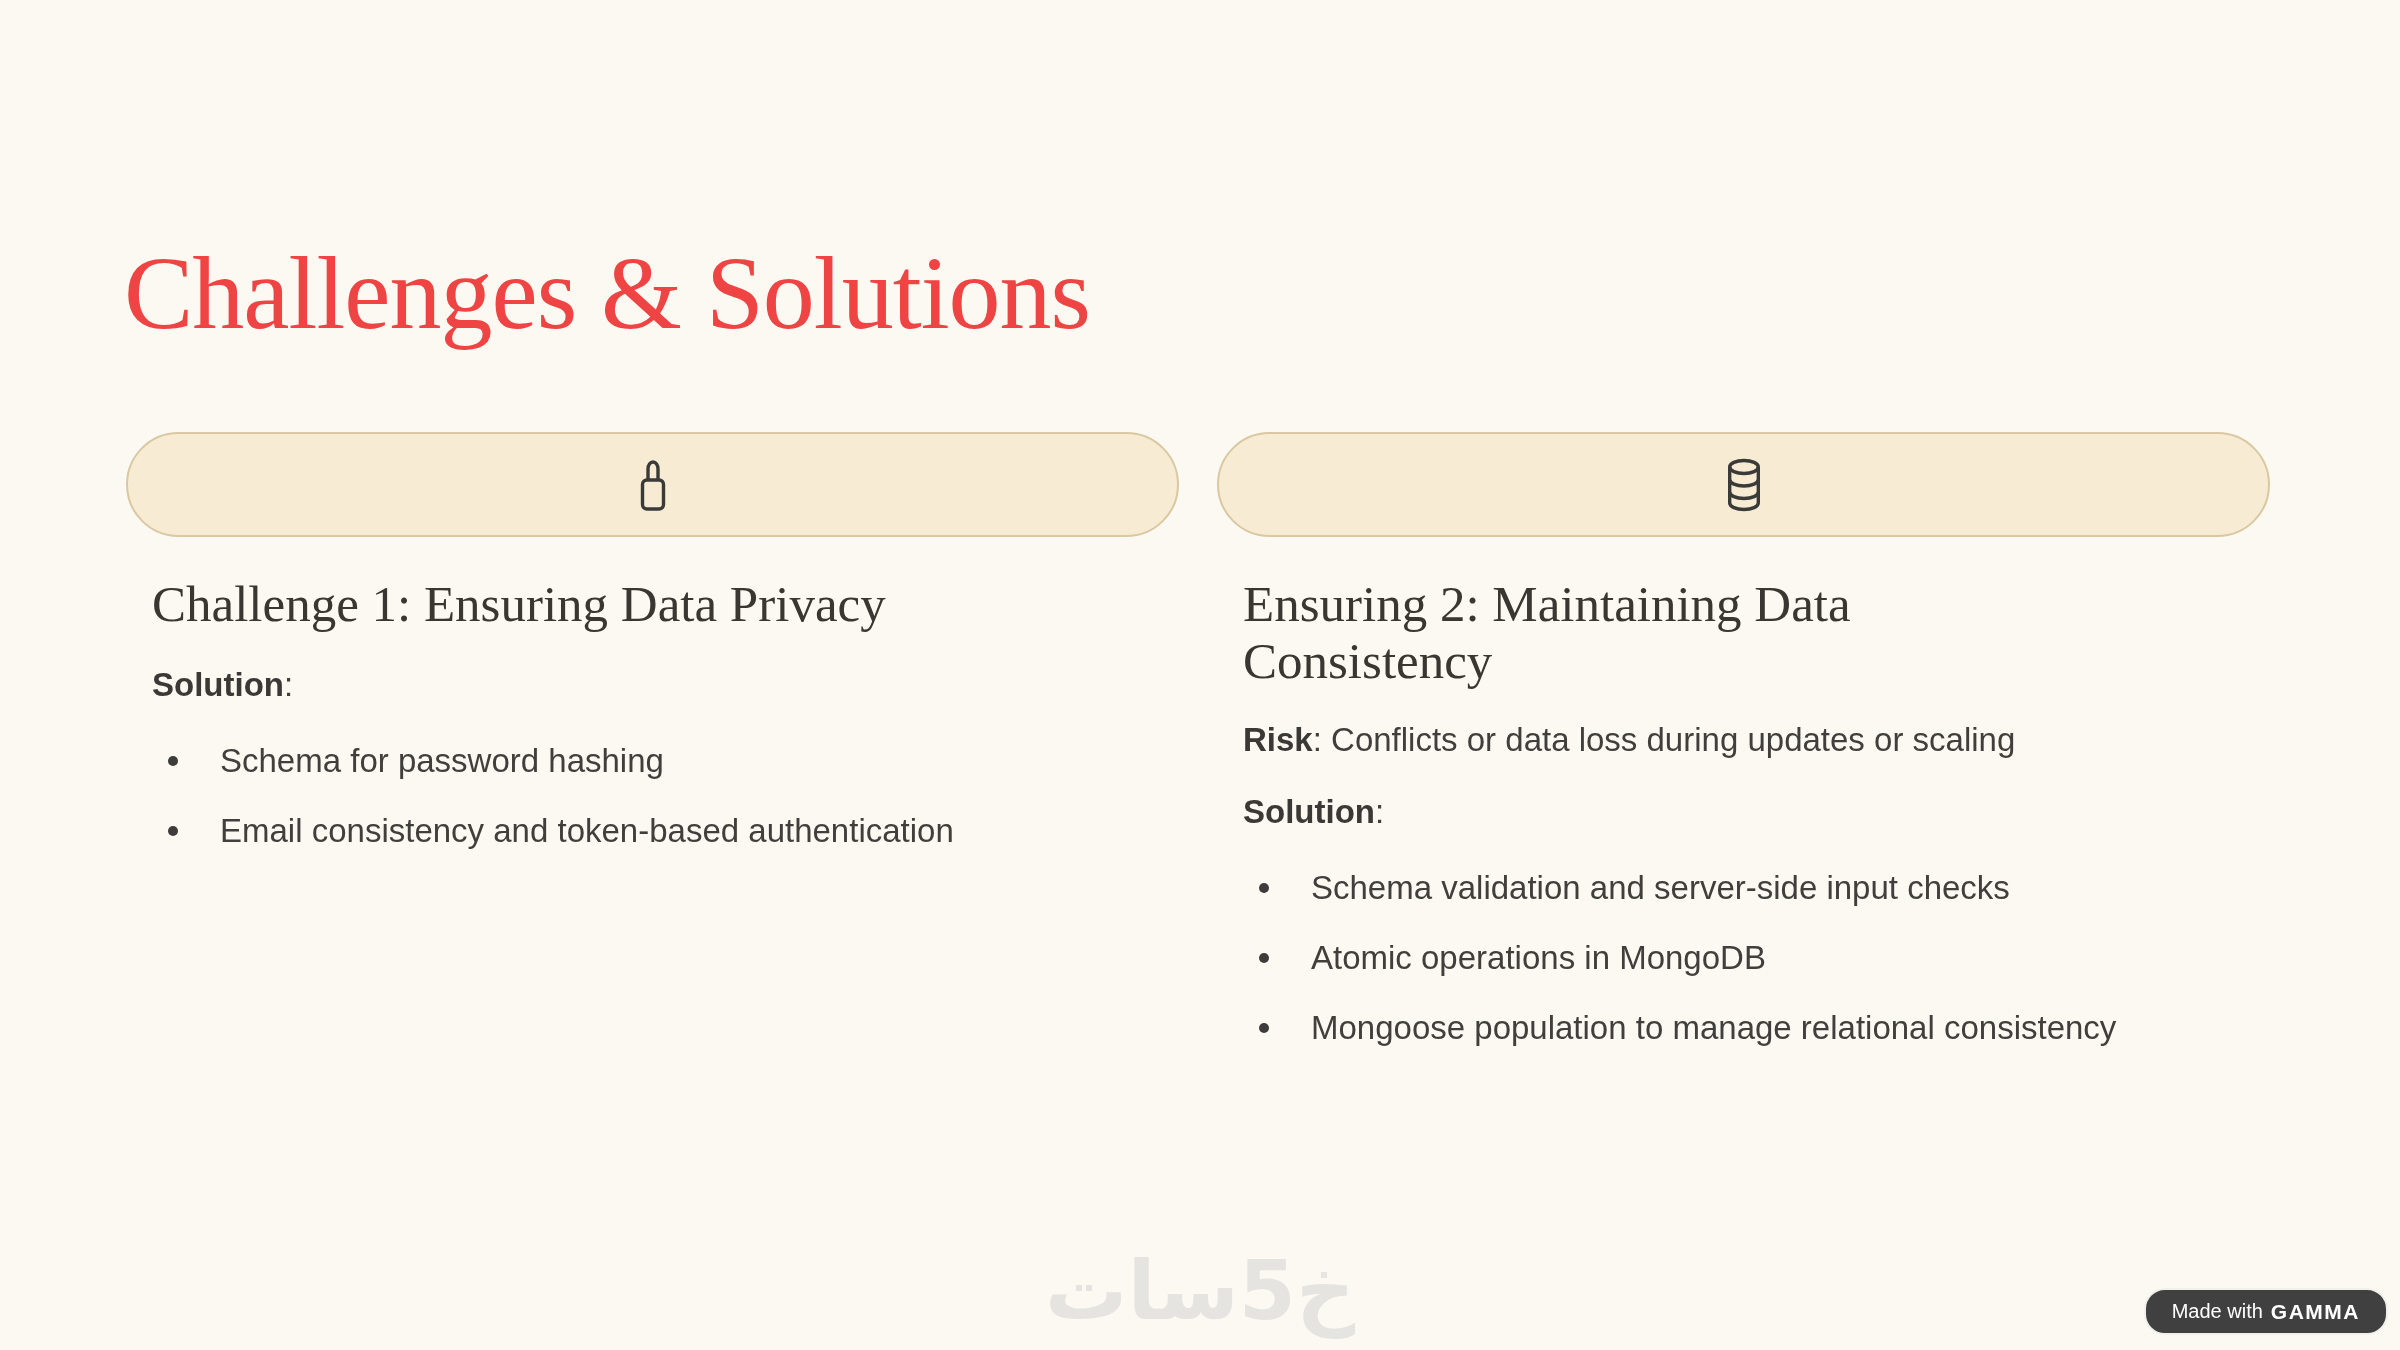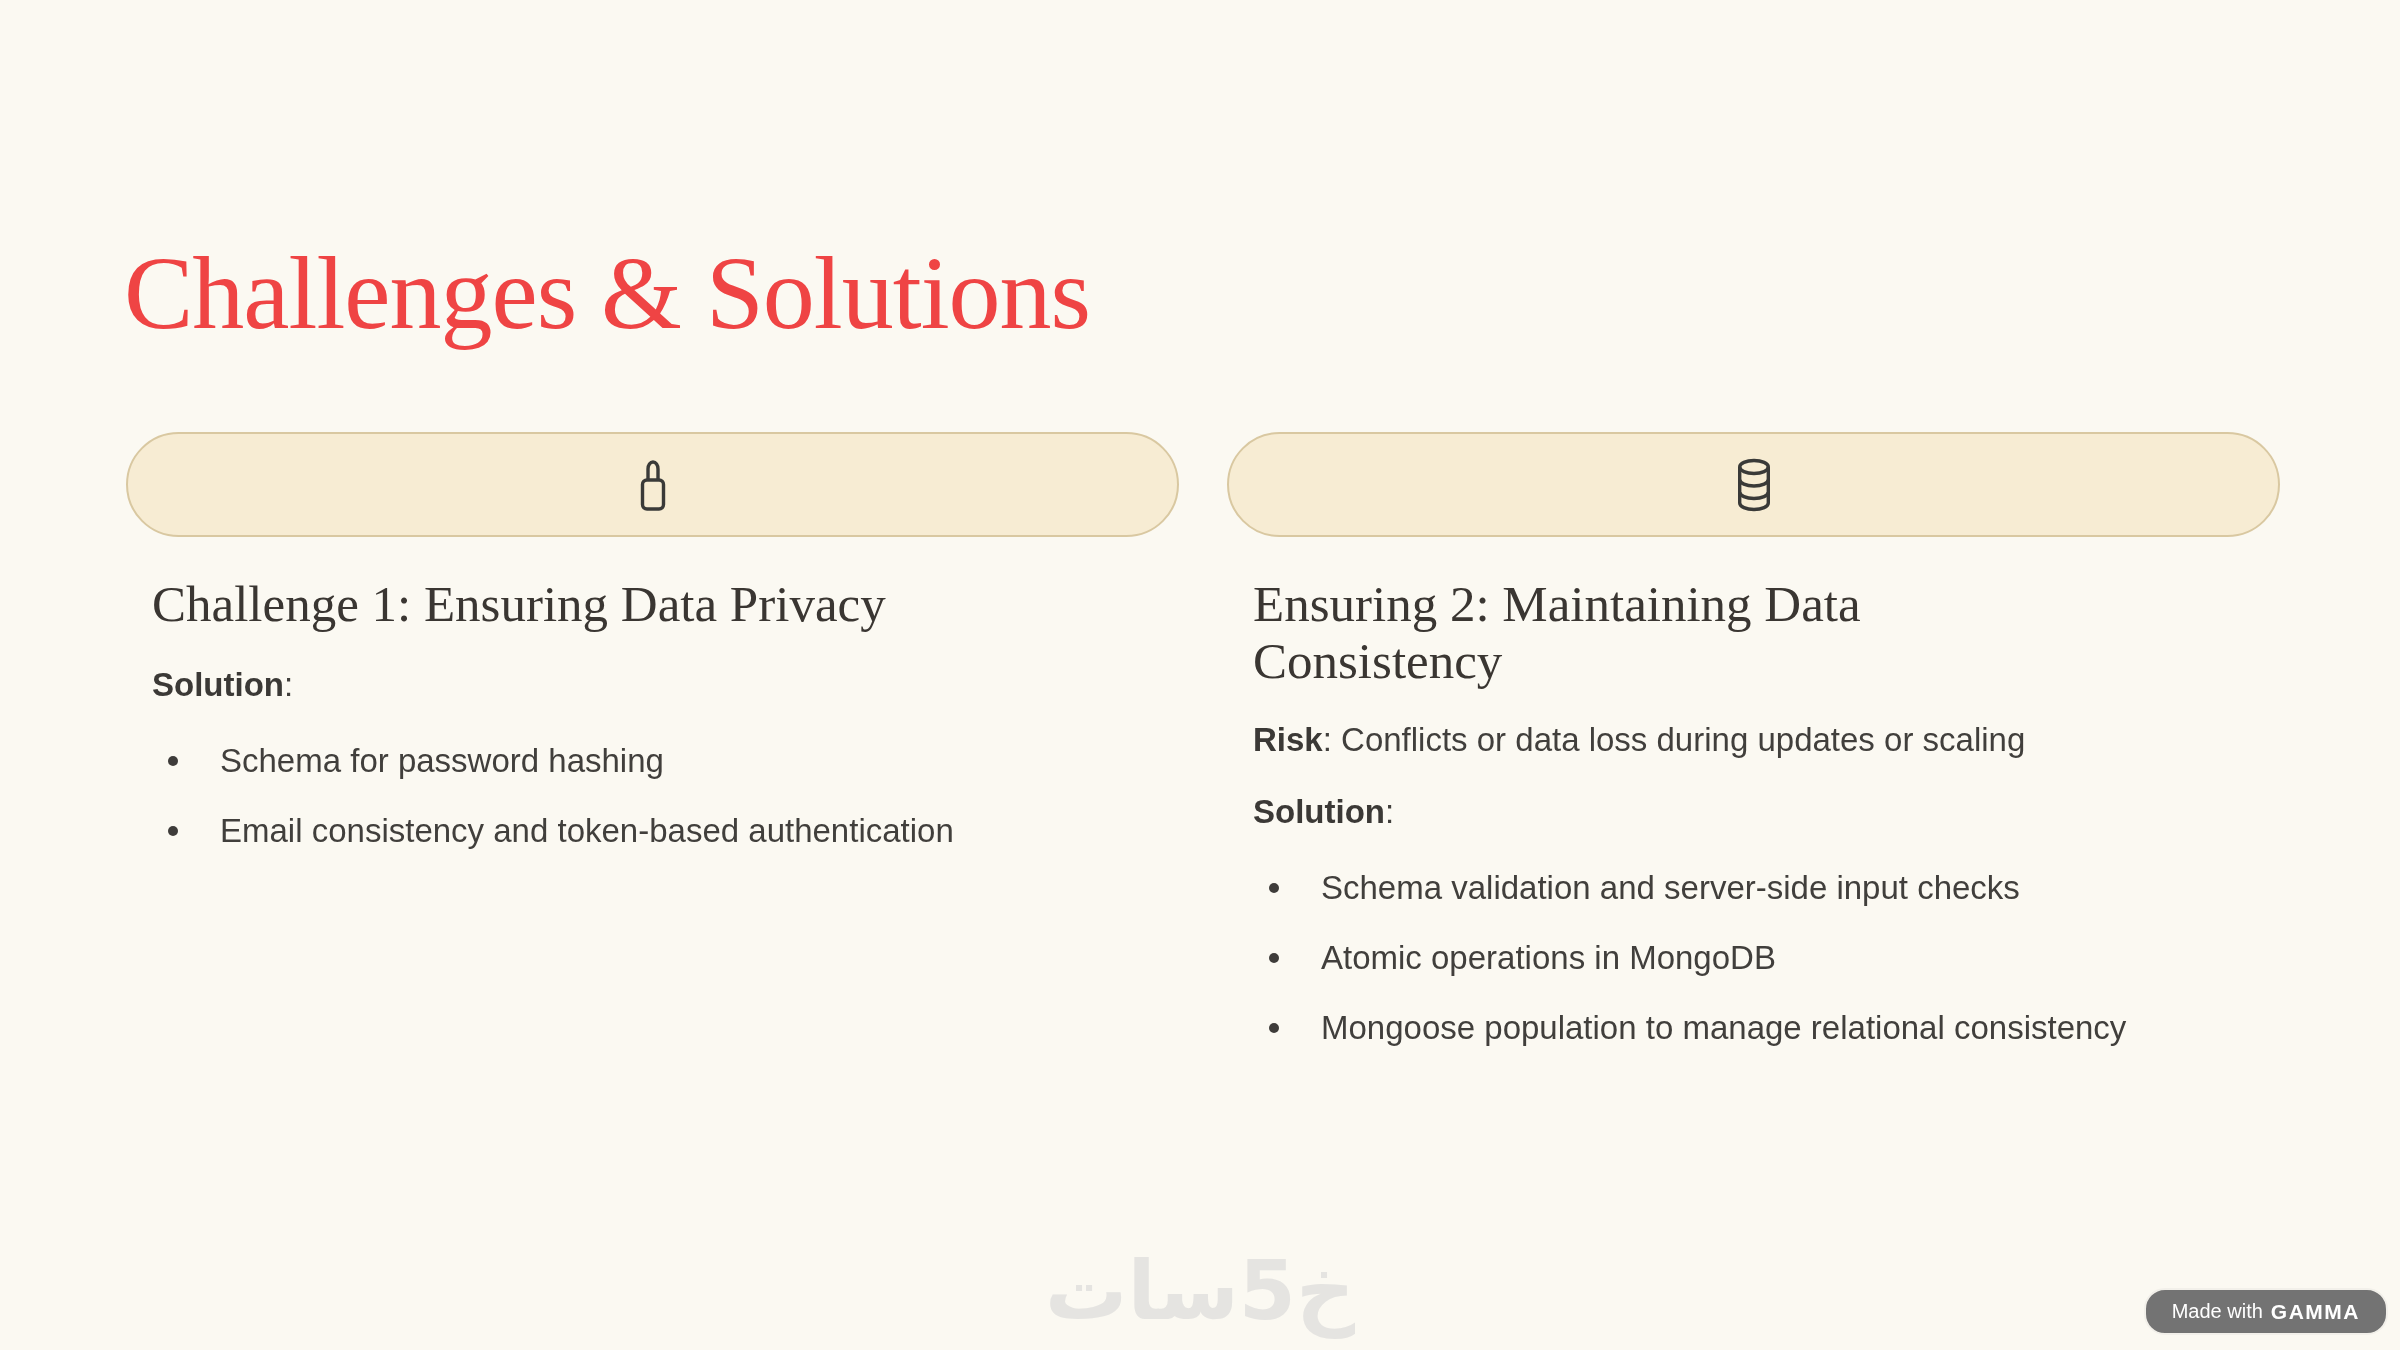--- a/index.html
+++ b/index.html
@@ -3,21 +3,21 @@
 <meta charset="utf-8">
 <style>
   html,body{margin:0;padding:0;}
   body{width:2400px;height:1350px;overflow:hidden;font-family:"Liberation Sans",sans-serif;}
   .slide{position:relative;width:2400px;height:1350px;background:#FBF9F2;}
 
   .slide-title{position:absolute;left:124px;top:238px;margin:0;
     font-family:"Liberation Serif",serif;font-weight:400;font-size:104px;line-height:1.06;
     letter-spacing:-1px;color:#ef4444;}
 
-  .cards{position:absolute;left:126px;top:432px;display:flex;gap:48px;}
+  .cards{position:absolute;left:126px;top:432px;display:flex;gap:38px;}
   .card{width:1053px;}
 
   .band{height:105px;box-sizing:border-box;border:2px solid #D9C8A1;border-radius:53px;
     background:#F7ECD3;display:flex;align-items:center;justify-content:center;}
 
   .card-body{padding-left:26px;}
 
   .card-heading{margin:39px 0 0;font-family:"Liberation Serif",serif;font-weight:400;
     font-size:51px;line-height:57px;color:#3A3632;}
   .card-1 .card-heading{white-space:nowrap;}
@@ -32,21 +32,21 @@
   .bullets li::before{content:"";position:absolute;left:-52px;top:15px;width:10px;height:10px;
     border-radius:50%;background:#3E3C3A;}
 
   .icon-svg{display:block;}
 
   .watermark{position:absolute;left:50%;bottom:18px;transform:translateX(-50%);
     direction:rtl;font-family:"DejaVu Sans",sans-serif;font-weight:700;
     font-size:82px;line-height:1;color:#E5E4E1;}
 
   .made-with-badge{position:absolute;right:12px;bottom:15px;display:flex;align-items:center;gap:8px;
-    background:#737373;color:#FFFFFF;border-radius:21px;padding:9px 26px;border:2px solid #F2F0EA;
+    background:#404040;color:#FFFFFF;border-radius:21px;padding:9px 26px;border:2px solid #F2F0EA;
     font-size:20px;line-height:1.2;cursor:pointer;justify-content:space-between;}
   .made-with-badge .brand{font-weight:700;font-size:21px;letter-spacing:1.5px;}
 </style>
 </head>
 <body>
 
 <div class="slide">
 
   <h1 class="slide-title">Challenges &amp; Solutions</h1>
 

